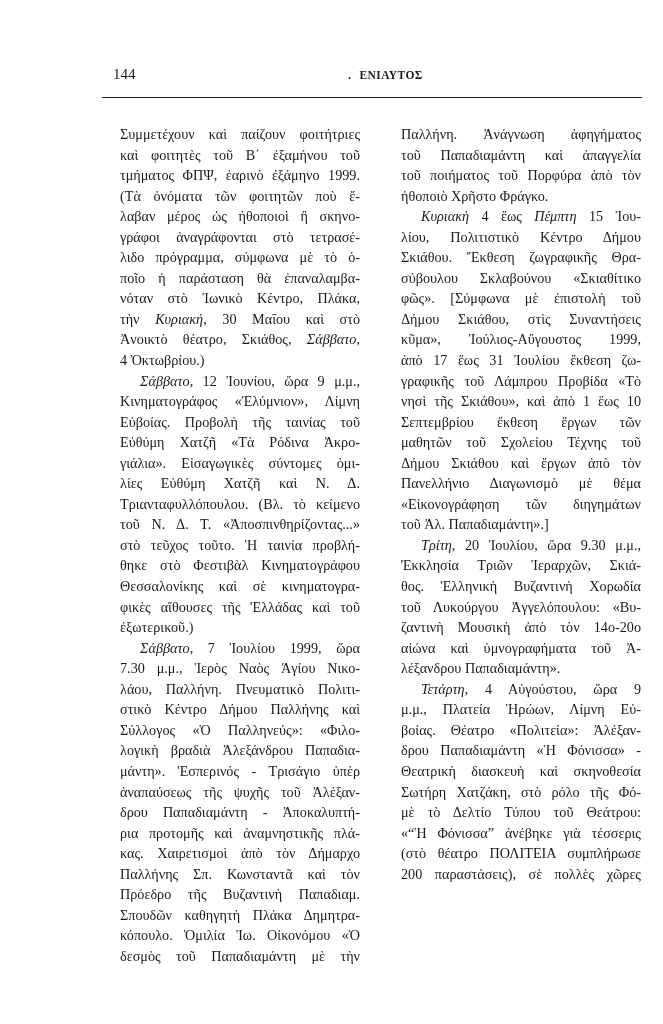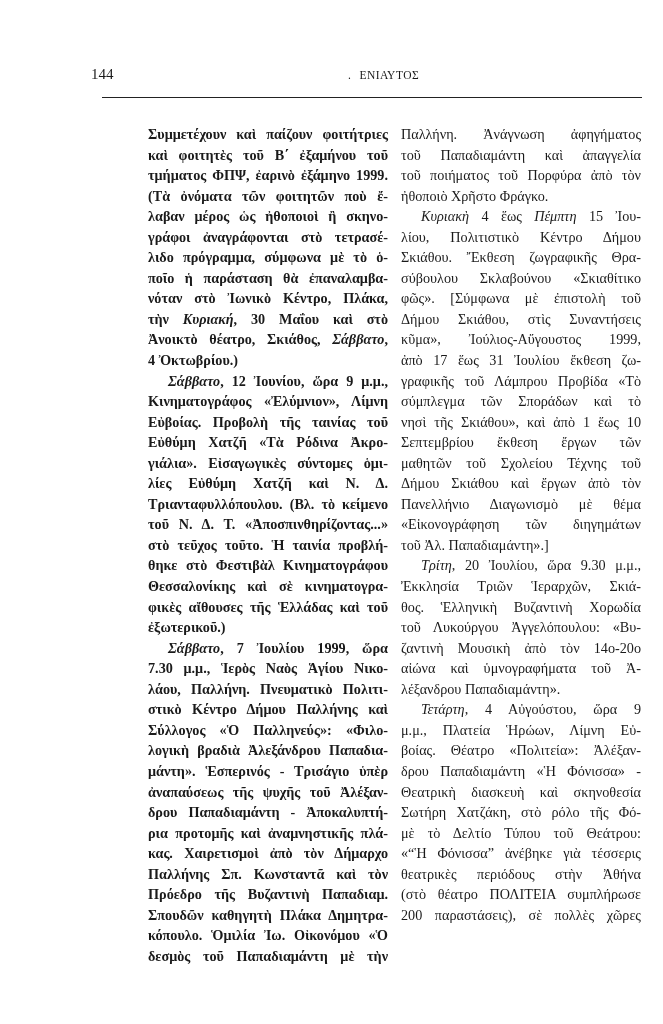--- a/index.html
+++ b/index.html
@@ -1,22 +1,22 @@
 <!DOCTYPE html>
 <html><head>
 <meta charset="utf-8">
 <style>
   html, body { margin: 0; padding: 0; background: #ffffff; }
   body { width: 663px; height: 1024px; position: relative; overflow: hidden; color: #1a1a1a; font-family: "DejaVu Serif", "Liberation Serif", serif; }
-  .page-number { position: absolute; left: 91px; top: 66px; font-size: 15px; font-family: "Liberation Serif", serif; }
-  .running-head { position: absolute; left: 348px; top: 69px; font-size: 11.5px; letter-spacing: 0.5px; font-family: "Liberation Serif", serif; }
+  .page-number { position: absolute; left: 113px; top: 66px; font-size: 15px; font-family: "Liberation Serif", serif; }
+  .running-head { position: absolute; left: 348px; top: 69px; font-size: 11.5px; letter-spacing: 0.5px; font-family: "Liberation Serif", serif; font-weight: bold; }
   .running-head .dot { margin-right: 8px; }
   .header-rule { position: absolute; left: 102px; top: 97px; width: 540px; height: 0; border-top: 1.4px solid #222; }
   .column { position: absolute; top: 124px; width: 240px; }
-  .col-left { left: 148px; font-weight: bold; }
+  .col-left { left: 120px; }
   .col-right { left: 401px; }
   .line { height: 20.55px; line-height: 20.55px; font-size: 14.2px; white-space: nowrap; text-align: justify; text-align-last: justify; font-family: "Liberation Serif", serif; }
   .line.last { text-align-last: left; }
   .line.indent { padding-left: 20px; }
   .line i { font-style: italic; }
 </style>
 </head>
 <body>
 
 <div>
@@ -76,21 +76,20 @@
       <div class="line last">ἠθοποιὸ Χρῆστο Φράγκο.</div>
       <div class="line indent"><i>Κυριακὴ</i><span> 4 ἕως </span><i>Πέμπτη</i><span> 15 Ἰου-</span></div>
       <div class="line">λίου, Πολιτιστικὸ Κέντρο Δήμου</div>
       <div class="line">Σκιάθου. Ἔκθεση ζωγραφικῆς Θρα-</div>
       <div class="line">σύβουλου Σκλαβούνου «Σκιαθίτικο</div>
       <div class="line">φῶς». [Σύμφωνα μὲ ἐπιστολὴ τοῦ</div>
       <div class="line">Δήμου Σκιάθου, στὶς Συναντήσεις</div>
       <div class="line">κῦμα», Ἰούλιος-Αὔγουστος 1999,</div>
       <div class="line">ἀπὸ 17 ἕως 31 Ἰουλίου ἔκθεση ζω-</div>
       <div class="line">γραφικῆς τοῦ Λάμπρου Προβίδα «Τὸ</div>
-      <div class="line">σύμπλεγμα τῶν Σποράδων καὶ τὸ</div>
       <div class="line">νησὶ τῆς Σκιάθου», καὶ ἀπὸ 1 ἕως 10</div>
       <div class="line">Σεπτεμβρίου ἔκθεση ἔργων τῶν</div>
       <div class="line">μαθητῶν τοῦ Σχολείου Τέχνης τοῦ</div>
       <div class="line">Δήμου Σκιάθου καὶ ἔργων ἀπὸ τὸν</div>
       <div class="line">Πανελλήνιο Διαγωνισμὸ μὲ θέμα</div>
       <div class="line">«Εἰκονογράφηση τῶν διηγημάτων</div>
       <div class="line last">τοῦ Ἀλ. Παπαδιαμάντη».]</div>
       <div class="line indent"><i>Τρίτη</i><span>, 20 Ἰουλίου, ὥρα 9.30 μ.μ.,</span></div>
       <div class="line">Ἐκκλησία Τριῶν Ἱεραρχῶν, Σκιά-</div>
       <div class="line">θος. Ἑλληνικὴ Βυζαντινὴ Χορωδία</div>
@@ -99,17 +98,16 @@
       <div class="line">αἰώνα καὶ ὑμνογραφήματα τοῦ Ἀ-</div>
       <div class="line last">λέξανδρου Παπαδιαμάντη».</div>
       <div class="line indent"><i>Τετάρτη</i><span>, 4 Αὐγούστου, ὥρα 9</span></div>
       <div class="line">μ.μ., Πλατεία Ἡρώων, Λίμνη Εὐ-</div>
       <div class="line">βοίας. Θέατρο «Πολιτεία»: Ἀλέξαν-</div>
       <div class="line">δρου Παπαδιαμάντη «Ἡ Φόνισσα» -</div>
       <div class="line">Θεατρικὴ διασκευὴ καὶ σκηνοθεσία</div>
       <div class="line">Σωτήρη Χατζάκη, στὸ ρόλο τῆς Φό-</div>
       <div class="line">μὲ τὸ Δελτίο Τύπου τοῦ Θεάτρου:</div>
       <div class="line">«“Ἡ Φόνισσα” ἀνέβηκε γιὰ τέσσερις</div>
-      <div class="line">θεατρικὲς περιόδους στὴν Ἀθήνα</div>
       <div class="line">(στὸ θέατρο ΠΟΛΙΤΕΙΑ συμπλήρωσε</div>
       <div class="line">200 παραστάσεις), σὲ πολλὲς χῶρες</div>
     </div>
 </div>
 
 </body></html>

